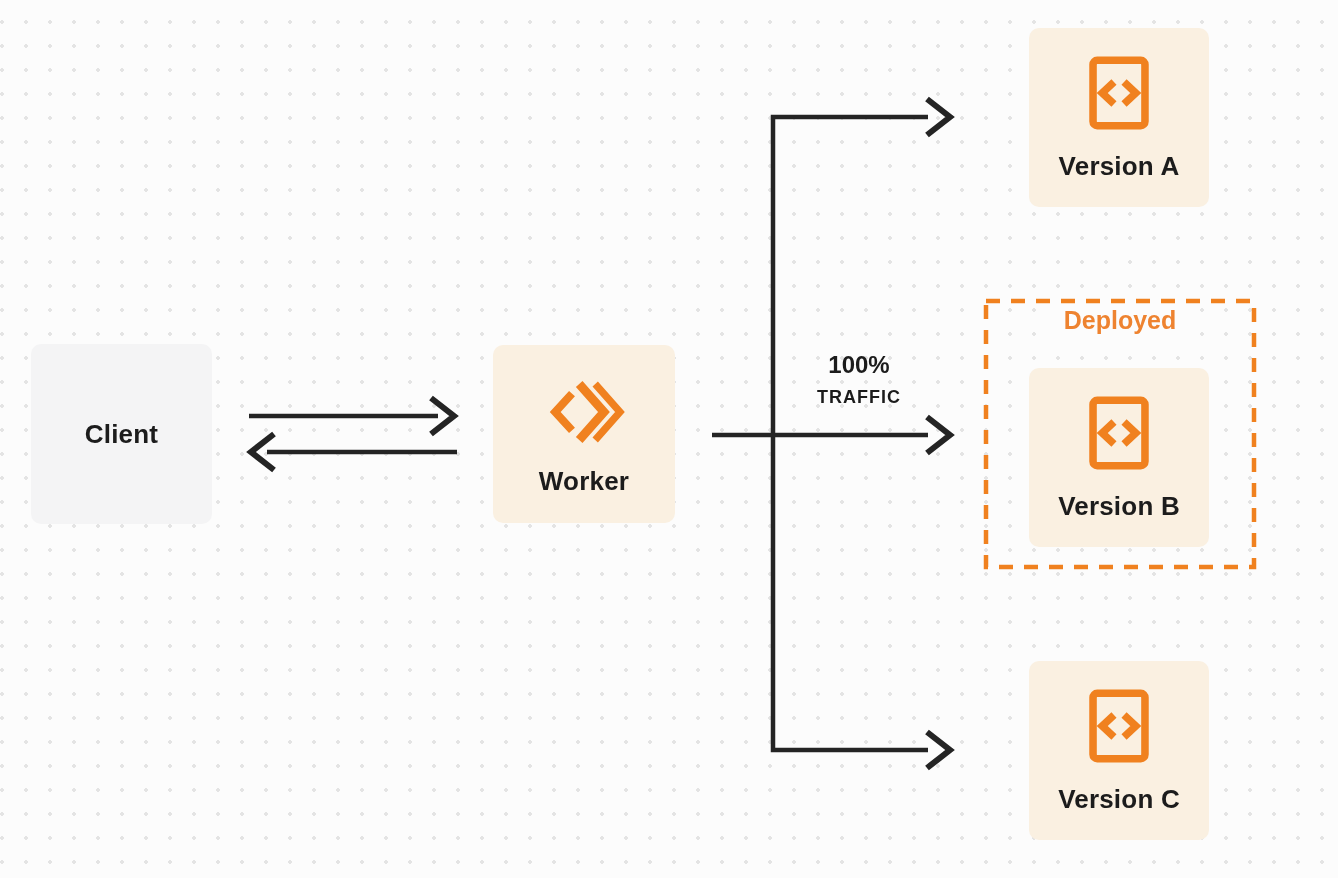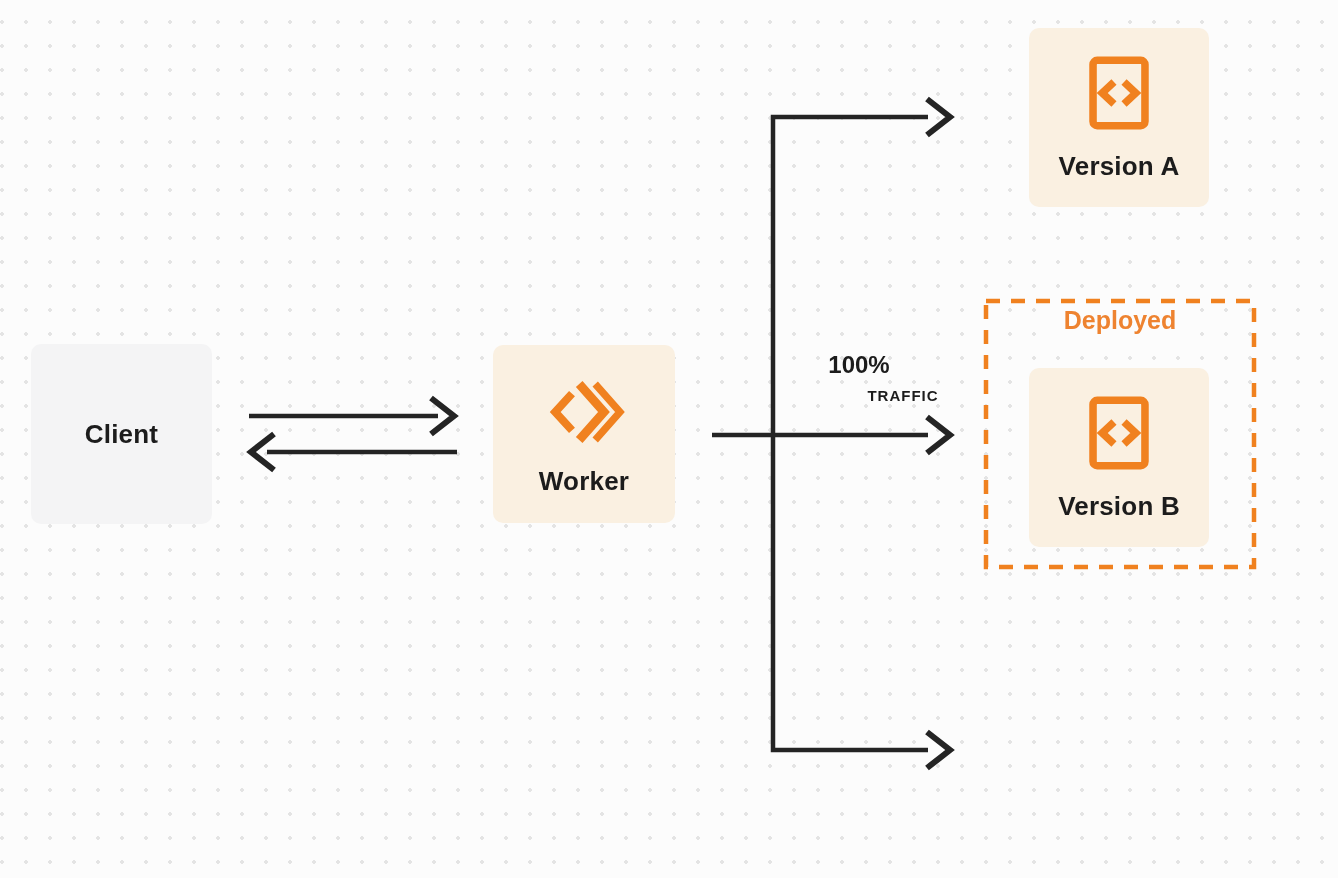--- a/index.html
+++ b/index.html
@@ -71,21 +71,21 @@
     position: absolute;
     z-index: 2;
     left: 859px;
     transform: translateX(-50%);
     color: #1C1C1C;
     font-weight: 700;
     white-space: nowrap;
     text-align: center;
   }
   .traffic-line1 { top: 351px; font-size: 24px; }
-  .traffic-line2 { top: 387px; font-size: 15px; letter-spacing: 1px; margin-left: 44px; }
+  .traffic-line2 { top: 387px; font-size: 18px; letter-spacing: 1px; }
 </style>
 </head>
 <body>
 
 <div class="canvas">
 
   <svg class="edges-svg" width="1338" height="878" viewBox="0 0 1338 878">
     <g stroke="#242424" fill="none">
 
       <g>
@@ -149,19 +149,29 @@
     <svg class="node-icon" width="62" height="80" viewBox="0 0 74 90">
       <g stroke="#F0811F" fill="none">
         <rect x="6" y="6" width="62" height="78" rx="5" stroke-width="9"></rect>
         <polyline points="31,32 17,45 31,58" stroke-width="9" stroke-linejoin="miter"></polyline>
         <polyline points="43,32 57,45 43,58" stroke-width="9" stroke-linejoin="miter"></polyline>
       </g>
     </svg>
     <div class="card-label">Version B</div>
   </div>
 
+  <div class="card card-cream version-card version-c">
+    <svg class="node-icon" width="62" height="80" viewBox="0 0 74 90">
+      <g stroke="#F0811F" fill="none">
+        <rect x="6" y="6" width="62" height="78" rx="5" stroke-width="9"></rect>
+        <polyline points="31,32 17,45 31,58" stroke-width="9" stroke-linejoin="miter"></polyline>
+        <polyline points="43,32 57,45 43,58" stroke-width="9" stroke-linejoin="miter"></polyline>
+      </g>
+    </svg>
+    <div class="card-label">Version C</div>
+  </div>
 
   <div class="deployed-label">Deployed</div>
 
   <div class="traffic-label traffic-line1">100%</div>
   <div class="traffic-label traffic-line2">TRAFFIC</div>
 
 </div>
 
 </body></html>

